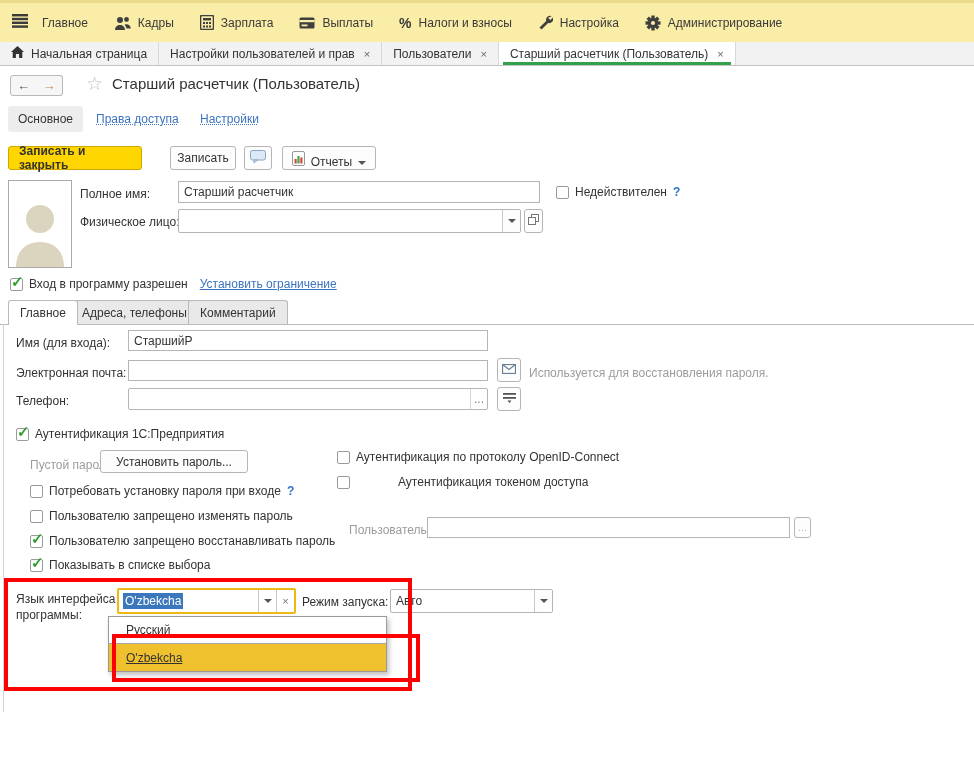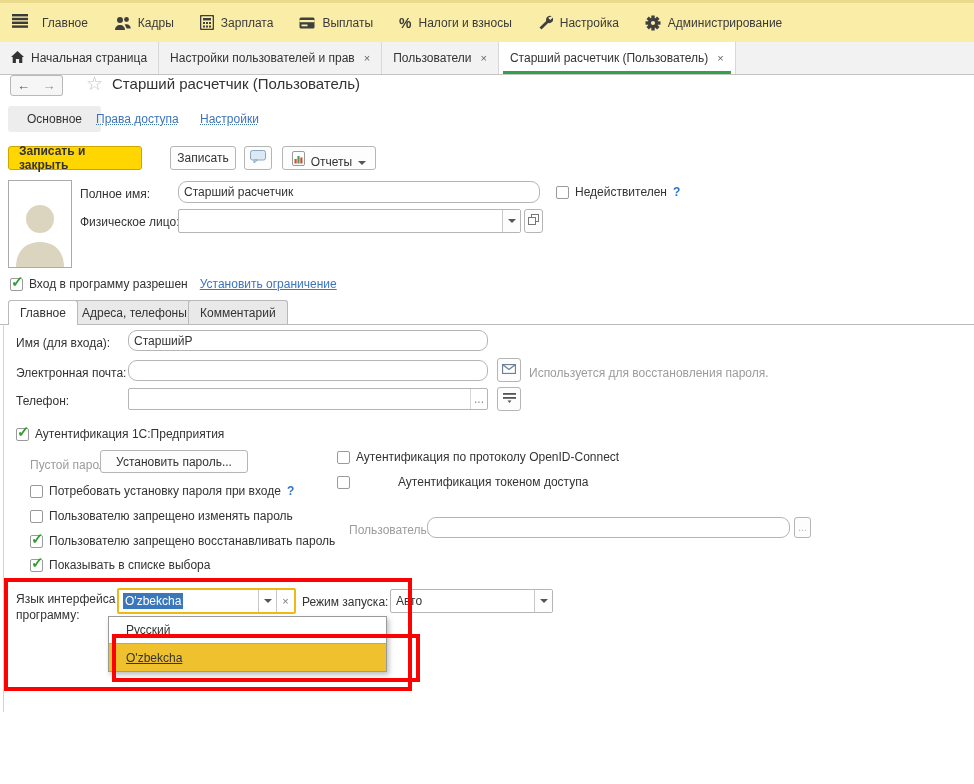--- a/index.html
+++ b/index.html
@@ -10,56 +10,56 @@
 
   
   #menubar { left:0; top:0; width:974px; height:42px; background:#f9eda7; border-top:3px solid #e9da8c;
              display:flex; align-items:center; padding-left:12px; }
   .menu-item { display:flex; align-items:center; gap:7px; margin-right:26px; color:#3a3a3a; cursor:default; }
   .menu-item svg { display:block; }
   #hamburger { margin-right:14px; }
   .pct { font-weight:bold; font-size:14px; color:#3a3a3a; }
 
   
-  #tabbar { left:0; top:42px; width:974px; height:33px; background:#f2f2f2; border-bottom:1px solid #c3c3c3;
+  #tabbar { left:0; top:42px; width:974px; height:24px; background:#f2f2f2; border-bottom:1px solid #c3c3c3;
             display:flex; align-items:stretch; }
   .tab { display:flex; align-items:center; gap:7px; padding:0 11px; border-right:1px solid #d8d8d8;
          color:#333; position:relative; white-space:nowrap; }
   .tab.active { background:#fff; }
   .tab.active:after { content:""; position:absolute; left:4px; right:4px; bottom:0; height:3px; background:#31a14c; }
   .tab .x { color:#666; font-size:11px; margin-left:2px; }
 
   
   .navbtn { width:27px; height:21px; background:#f6f6f6; border:1px solid #b9b9b9; display:flex;
             align-items:center; justify-content:center; font-size:13px; }
   #btn-back { left:10px; top:75px; border-radius:3px 0 0 3px; color:#555; }
   #btn-fwd  { left:36px; top:75px; border-radius:0 3px 3px 0; color:#c28a4a; border-left:none; }
   #star { left:86px; top:72px; font-size:19px; color:#c0c0c0; }
   #page-title { left:112px; top:75px; font-size:15px; color:#333; }
 
   
   #nav-primary { left:8px; top:106px; height:26px; background:#ededed; border-radius:3px;
-                 display:flex; align-items:center; padding:0 19px; color:#333; }
+                 display:flex; align-items:center; padding:0 10px; color:#333; }
   .navlink { top:112px; color:#3b74c0; text-decoration:underline; text-decoration-style:dotted; cursor:pointer; }
   #nav-rights { left:96px; }
   #nav-settings { left:200px; }
 
   
   .btn { height:24px; border:1px solid #b5b5b5; border-radius:3px; background:#fdfdfd;
          display:flex; align-items:center; justify-content:center; padding:0 10px; color:#333; cursor:pointer; }
   #btn-save-close { left:8px; top:146px; width:134px; background:#ffd600; border-color:#cfa600; font-weight:bold; }
   #btn-save { left:170px; top:146px; width:66px; }
   #btn-comment { left:244px; top:146px; width:28px; }
   #btn-reports { left:282px; top:146px; width:94px; gap:6px;align-items:flex-end; }
   .caret { width:0; height:0; border:4px solid transparent; border-top:4px solid #555; margin-top:4px; }
 
   
   .lbl { color:#333; }
   .lbl-grey { color:#9c9c9c; }
-  .field, input.field-input { border:1px solid #b5b5b5; border-radius:9px; background:#fff; }
+  .field, input.field-input { border:1px solid #b5b5b5; border-radius:0; background:#fff; }
   input.field-input { height:22px; padding:0 5px; font:12px "Liberation Sans",sans-serif; color:#333; width:100%; }
   .combo { display:flex; align-items:stretch; border:1px solid #b5b5b5; border-radius:2px; background:#fff; }
   .combo .txt { flex:1; display:flex; align-items:center; padding-left:5px; overflow:hidden; }
   .combo .cbtn { width:18px; border-left:1px solid #c9c9c9; display:flex; align-items:center; justify-content:center; background:#fdfdfd; }
   .sqbtn { border:1px solid #b5b5b5; border-radius:3px; background:#fdfdfd; display:flex; align-items:center; justify-content:center; }
 
   #avatar { left:8px; top:180px; width:64px; height:88px; border:1px solid #ababab; background:#fff;
             display:flex; align-items:flex-end; justify-content:center; }
 
   .cb { width:13px; height:13px; border:1px solid #9a9a9a; border-radius:2px; background:#fff; position:relative; flex:none; }
@@ -348,21 +348,21 @@
     <span class="cb"></span>
     <span>Аутентификация токеном доступа</span>
   </div>
   <div class="abs lbl-grey" style="left:349px;top:523px;">Пользователь:</div>
   <div class="abs" style="left:427px;top:517px;width:363px;height:22px;">
     <input class="field-input" style="height: 21px;" value="">
   </div>
   <div class="abs sqbtn" style="left:794px;top:517px;width:17px;height:21px;color:#b5b5b5;font-size:10px;">...</div>
 
   <div class="abs lbl" style="left:16px;top:592px;">Язык интерфейса</div>
-  <div class="abs lbl" style="left:16px;top:608px;">программу:</div>
+  <div class="abs lbl" style="left:16px;top:608px;">программы:</div>
 
   <div id="lang-combo" class="abs">
     <span class="txt">
         <span class="sel">O'zbekcha</span>
       </span>
     <span class="cbtn">
         <span class="caret"></span>
       </span>
     <span class="xbtn">×</span>
   </div>

